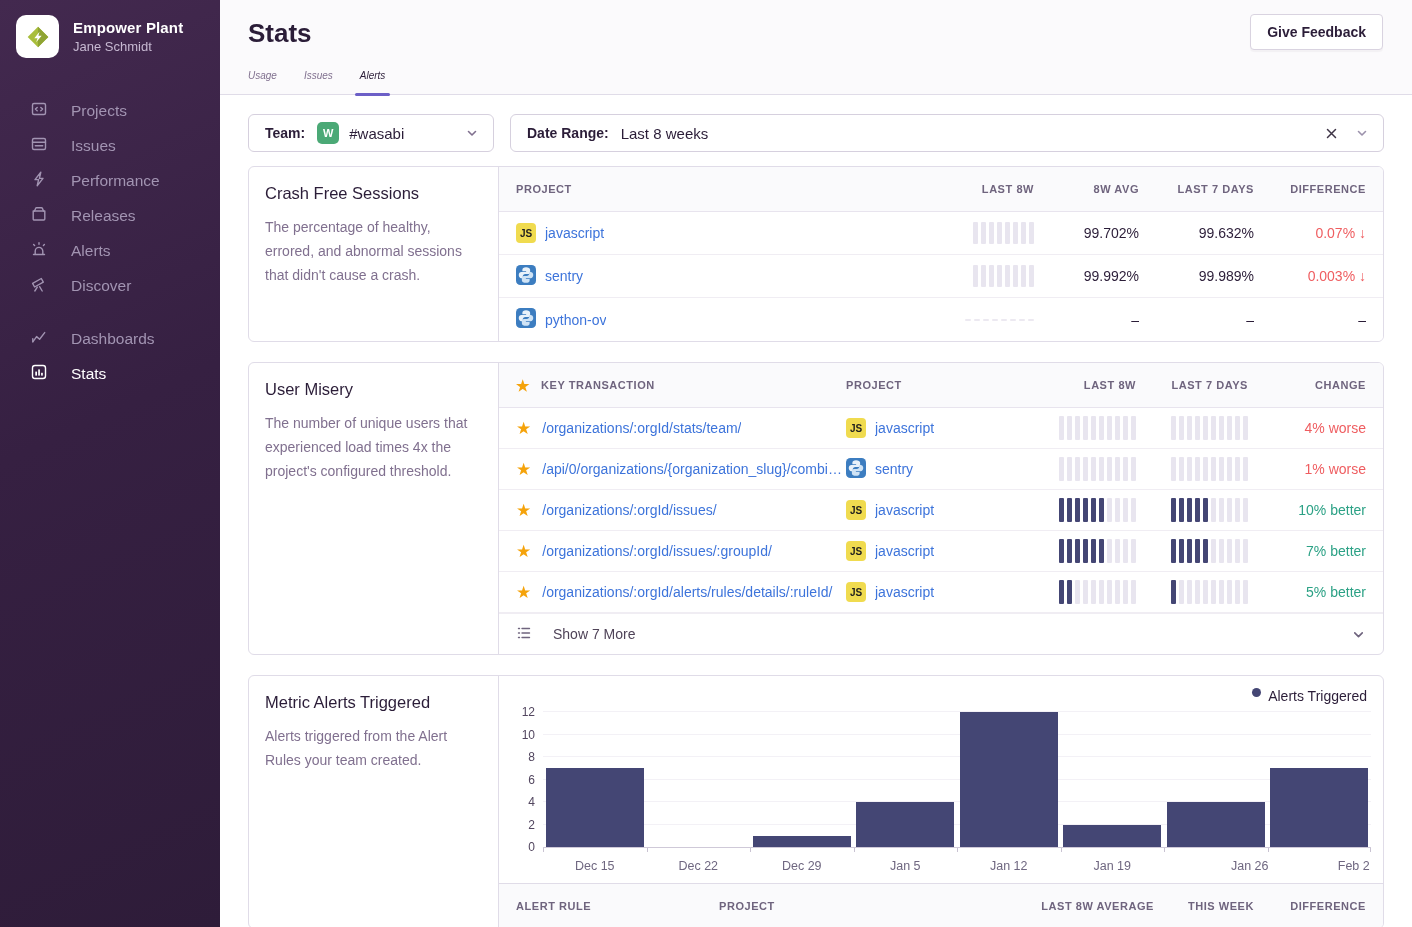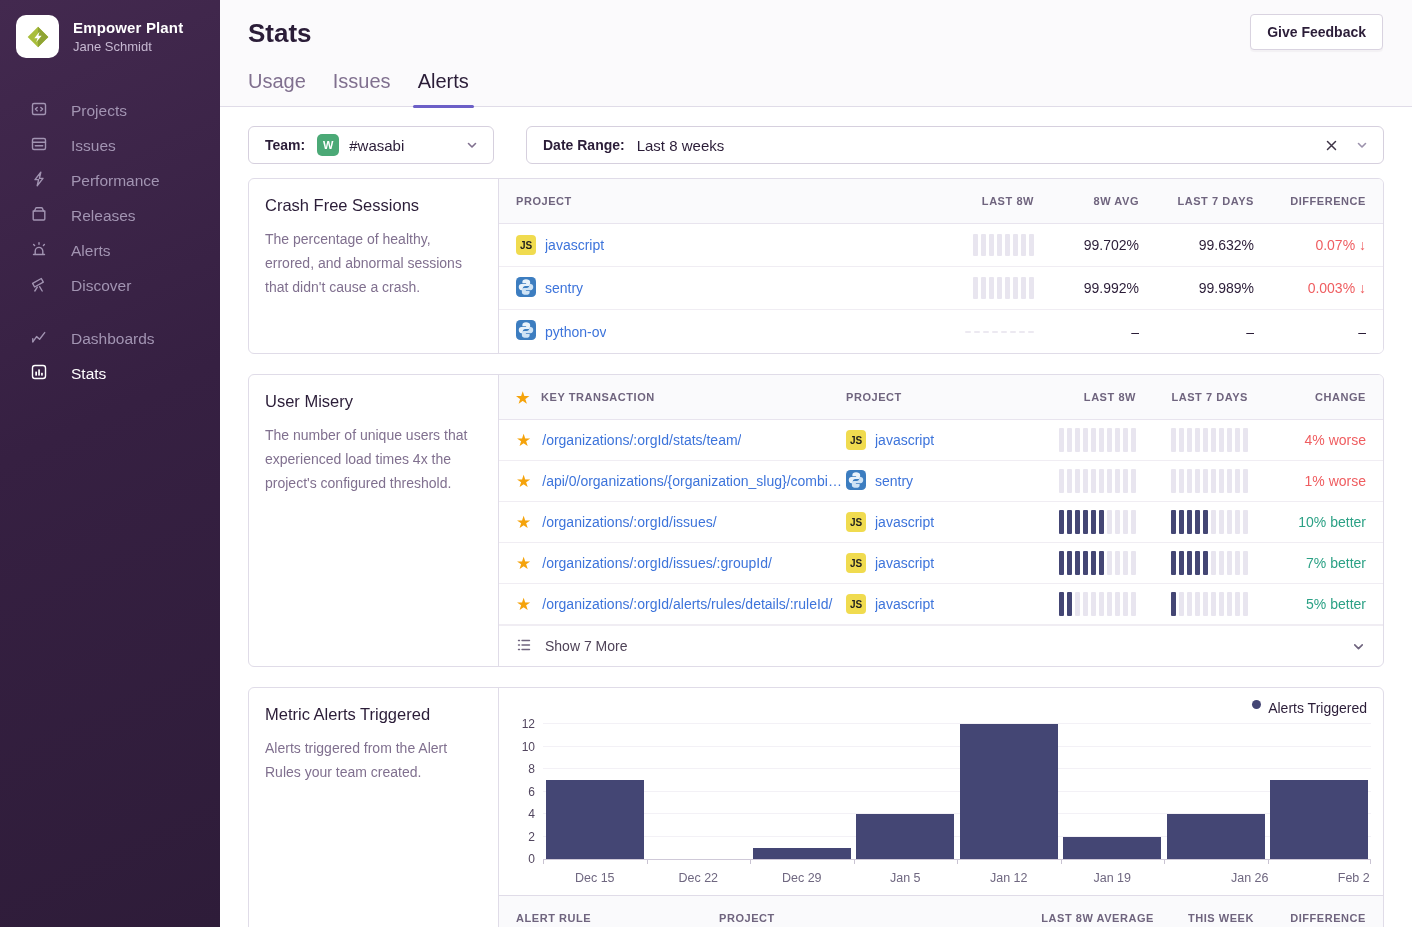--- a/index.html
+++ b/index.html
@@ -23,30 +23,30 @@
 
   
   .main { margin-left: 220px; height: 100%; overflow: hidden; background: #fff; }
   .page-header { position: relative; background: #FBFAFC; border-bottom: 1px solid #E0DCE8; padding: 18px 28px 0; }
   .page-title { font-size: 26px; font-weight: bold; color: #2B1D38; }
   .feedback-btn { position: absolute; top: 14px; right: 29px; background: #fff;
     border: 1px solid #D9D3E0; border-radius: 4px; padding: 9px 16px; font-size: 14px;
     font-weight: bold; color: #2B1D38; font-family: inherit; cursor: pointer;
     box-shadow: 0 2px 1px rgba(43,29,56,.04); }
   .tabs { display: flex; gap: 27px; margin-top: 21px; }
-  .tab { position: relative; padding-bottom: 13px; font-size: 20px; color: #80708F; cursor: pointer; }
+  .tab { position: relative; padding-bottom: 13px; font-size: 10px; color: #80708F; cursor: pointer; font-style: italic; }
   .tab.active { color: #2B1D38; }
   .tab .tab-underline { display: none; }
   .tab.active .tab-underline { display: block; position: absolute; left: -5px; right: -5px;
     bottom: -2px; height: 3px; background: #6C5FC7; border-radius: 2px; }
 
   .content { padding: 19px 28px; }
 
   
-  .filter-bar { display: flex; gap: 32px; margin-bottom: 14px; align-items: center; }
+  .filter-bar { display: flex; gap: 16px; margin-bottom: 14px; align-items: center; }
   .filter { display: flex; align-items: center; height: 38px; border: 1px solid #D6D0DE;
     border-radius: 6px; background: #fff; padding: 0 14px 0 16px; }
   .filter-team { width: 246px; }
   .filter-date { flex: 1; }
   .filter-label { font-weight: bold; font-size: 14px; color: #2B1D38; }
   .team-avatar { width: 22px; height: 22px; border-radius: 5px; background: #4BA976;
     color: #fff; font-size: 11px; font-weight: bold; display: flex; align-items: center;
     justify-content: center; margin-left: 12px; }
   .team-value { font-size: 15px; margin-left: 10px; flex: 1; }
   .date-value { font-size: 15px; margin-left: 12px; flex: 1; }
@@ -87,21 +87,21 @@
   .spark-bar { width: 5px; height: 22px; background: #E8E5EF; border-radius: 1px; }
   .spark-bar.filled { background: #444674; }
   .spark-bar.dash { height: 2px; width: 6px; background: #ECE9F1; }
   .spark-7 .spark-bar { height: 24px; }
 
   .diff-down { color: #EF5D60; }
   .worse { color: #EF5D60; }
   .better { color: #2BA185; }
   .plain { color: #2B1D38; }
 
-  .tfoot { display: flex; align-items: center; height: 41px; padding: 0 17px; gap: 13px;
+  .tfoot { display: flex; align-items: center; height: 41px; padding: 0 17px; gap: 21px;
     font-size: 14px; color: #4F4358; border-top: 1px solid #F0EDF3; cursor: pointer; }
   .tfoot .chev { margin-left: auto; }
 
   
   .chart-wrap { position: relative; height: 207px; }
   .chart-plot { position: absolute; left: 44px; right: 12px; top: 37px; height: 135px;
     border-bottom: 1px solid #CFC9D8; }
   .gridline { position: absolute; left: 0; right: 0; height: 1px; background: #F3F1F6; }
   .ylabel { position: absolute; left: -42px; width: 34px; text-align: right;
     font-size: 12px; color: #52465F; }

